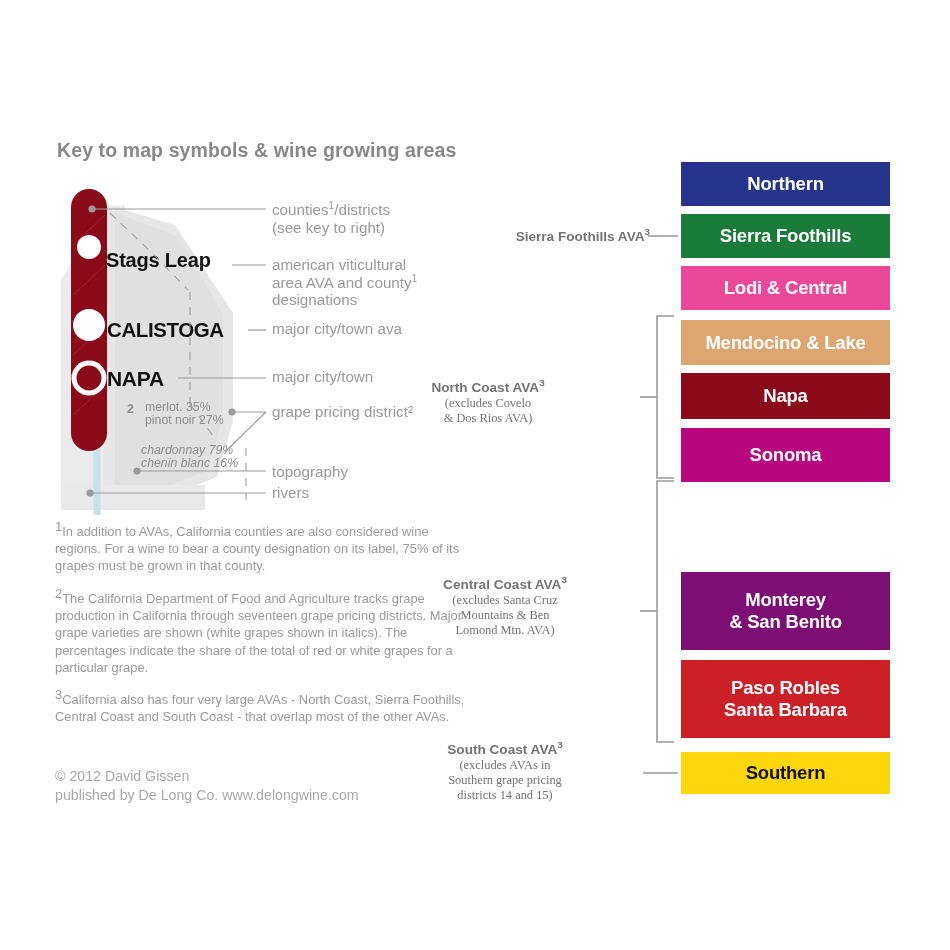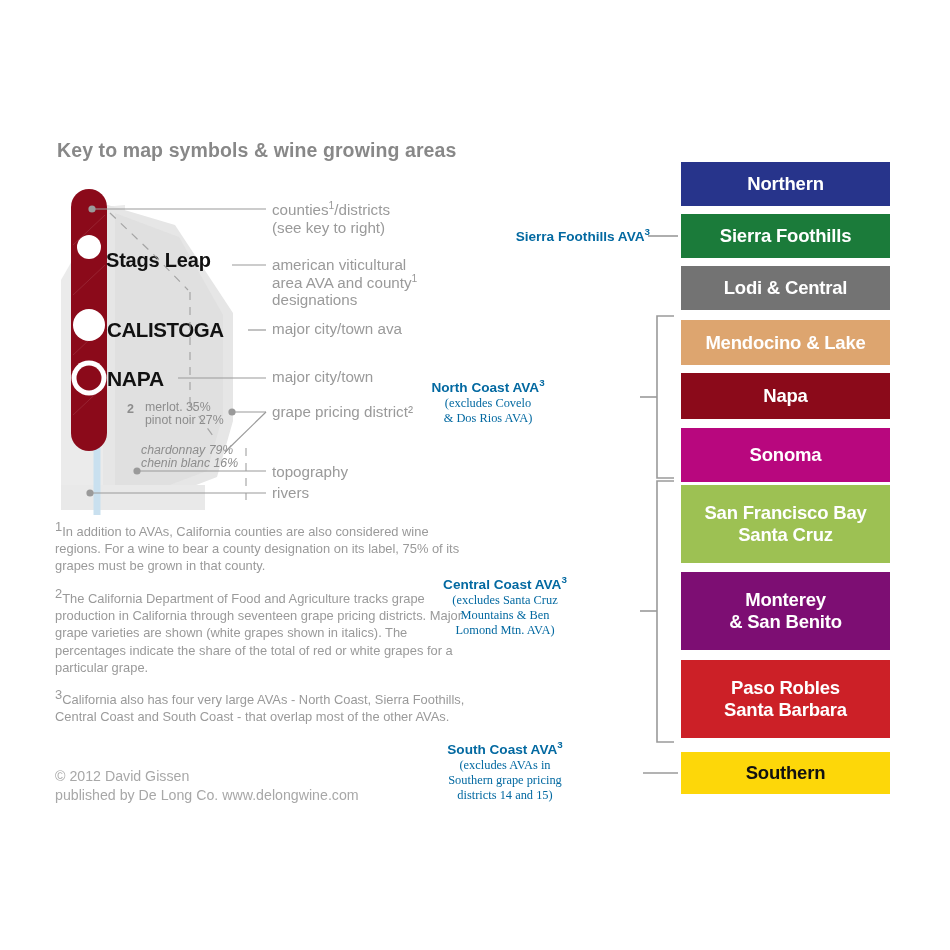--- a/index.html
+++ b/index.html
@@ -143,21 +143,21 @@
     font-weight: bold;
     font-size: 18.5px;
     line-height: 22px;
     letter-spacing: -0.2px;
   }
 
   
   .ava-label {
     position: absolute;
     text-align: center;
-    color: #0369a1;
+    color: #737373;
     white-space: nowrap;
   }
   .ava-label .ava-title {
     font-size: 13.6px;
     font-weight: bold;
     line-height: 17px;
   }
   .ava-label .ava-title sup { font-size: 0.72em; vertical-align: super; line-height: 0; }
   .ava-label .ava-sub {
     font-size: 12.4px;
@@ -287,34 +287,31 @@
     <span>published by De Long Co.  www.delongwine.com</span>
   </div>
 
   <div id="legend">
       <div class="legend-block" style="top: 162px; height: 44px; background: rgb(39, 52, 139); color: rgb(255, 255, 255);">
         <span>Northern</span>
       </div>
       <div class="legend-block" style="top: 214px; height: 44px; background: rgb(27, 123, 58); color: rgb(255, 255, 255);">
         <span>Sierra Foothills</span>
       </div>
-      <div class="legend-block" style="top: 266px; height: 44px; background: #737373; color: rgb(255, 255, 255);">
+      <div class="legend-block" style="top: 266px; height: 44px; background: #ec4899; color: rgb(255, 255, 255);">
         <span>Lodi &amp; Central</span>
       </div>
       <div class="legend-block" style="top: 320px; height: 45px; background: rgb(221, 165, 111); color: rgb(255, 255, 255);">
         <span>Mendocino &amp; Lake</span>
       </div>
       <div class="legend-block" style="top: 373px; height: 46px; background: rgb(139, 10, 26); color: rgb(255, 255, 255);">
         <span>Napa</span>
       </div>
       <div class="legend-block" style="top: 428px; height: 54px; background: rgb(184, 7, 126); color: rgb(255, 255, 255);">
         <span>Sonoma</span>
-      </div>
-      <div class="legend-block" style="top: 485px; height: 78px; background: rgb(157, 193, 83); color: rgb(255, 255, 255);">
-        <span>San Francisco Bay<br>Santa Cruz</span>
       </div>
       <div class="legend-block" style="top: 572px; height: 78px; background: rgb(125, 14, 115); color: rgb(255, 255, 255);">
         <span>Monterey<br>&amp; San Benito</span>
       </div>
       <div class="legend-block" style="top: 660px; height: 78px; background: rgb(204, 32, 39); color: rgb(255, 255, 255);">
         <span>Paso Robles<br>Santa Barbara</span>
       </div>
       <div class="legend-block" style="top: 752px; height: 42px; background: rgb(253, 215, 9); color: rgb(17, 17, 17);">
         <span>Southern</span>
       </div>

